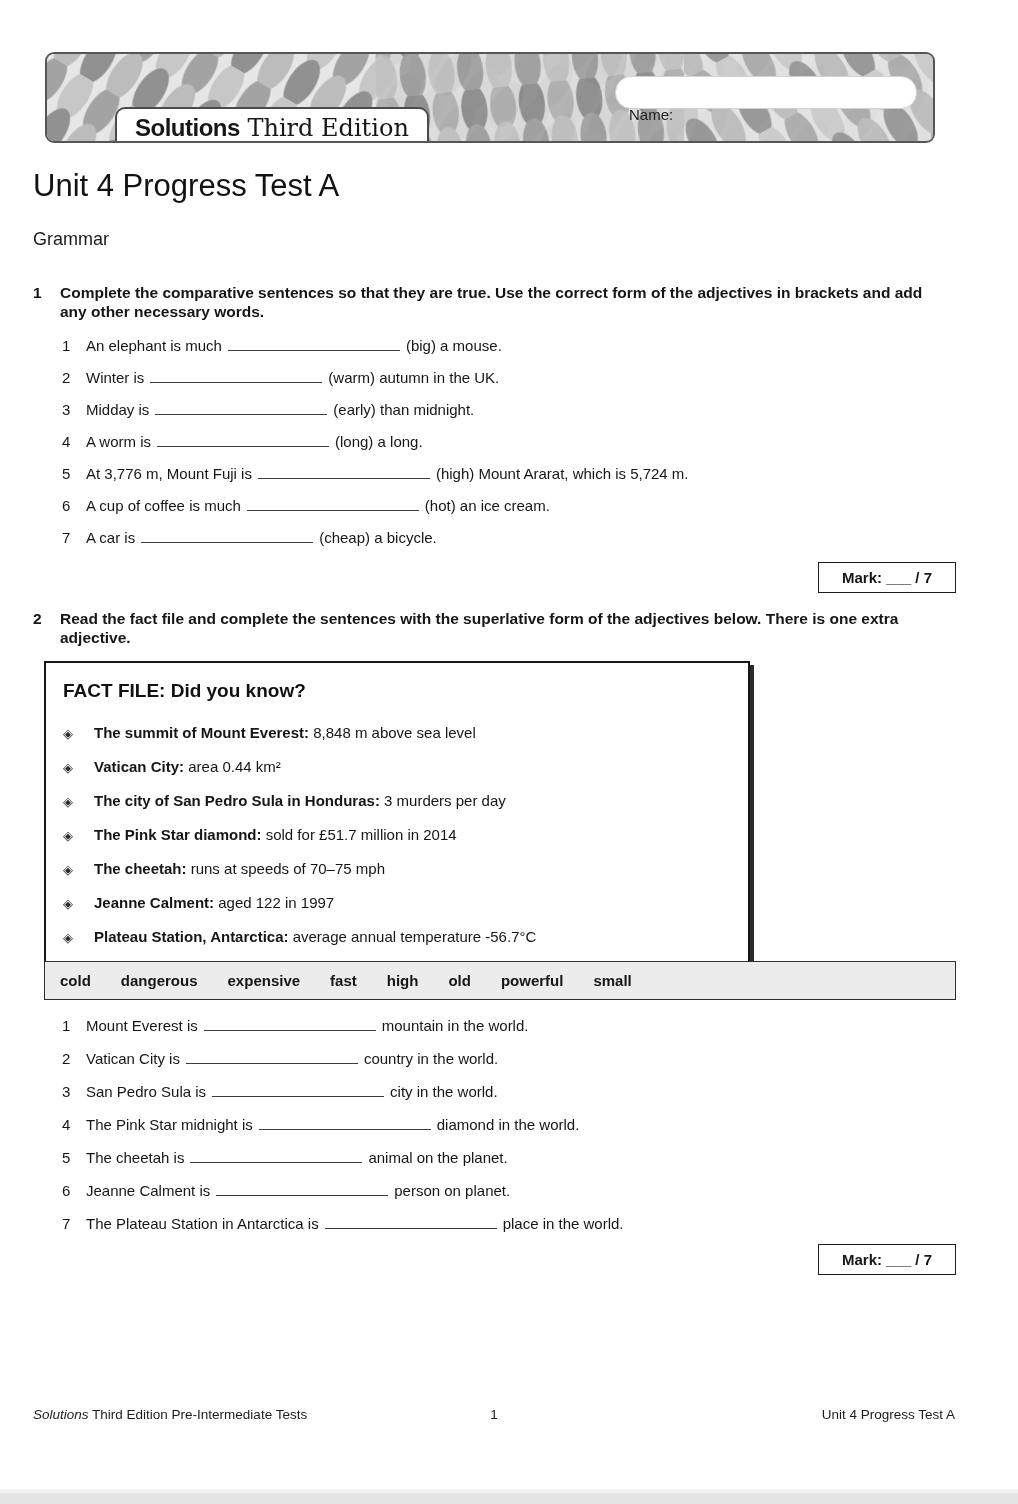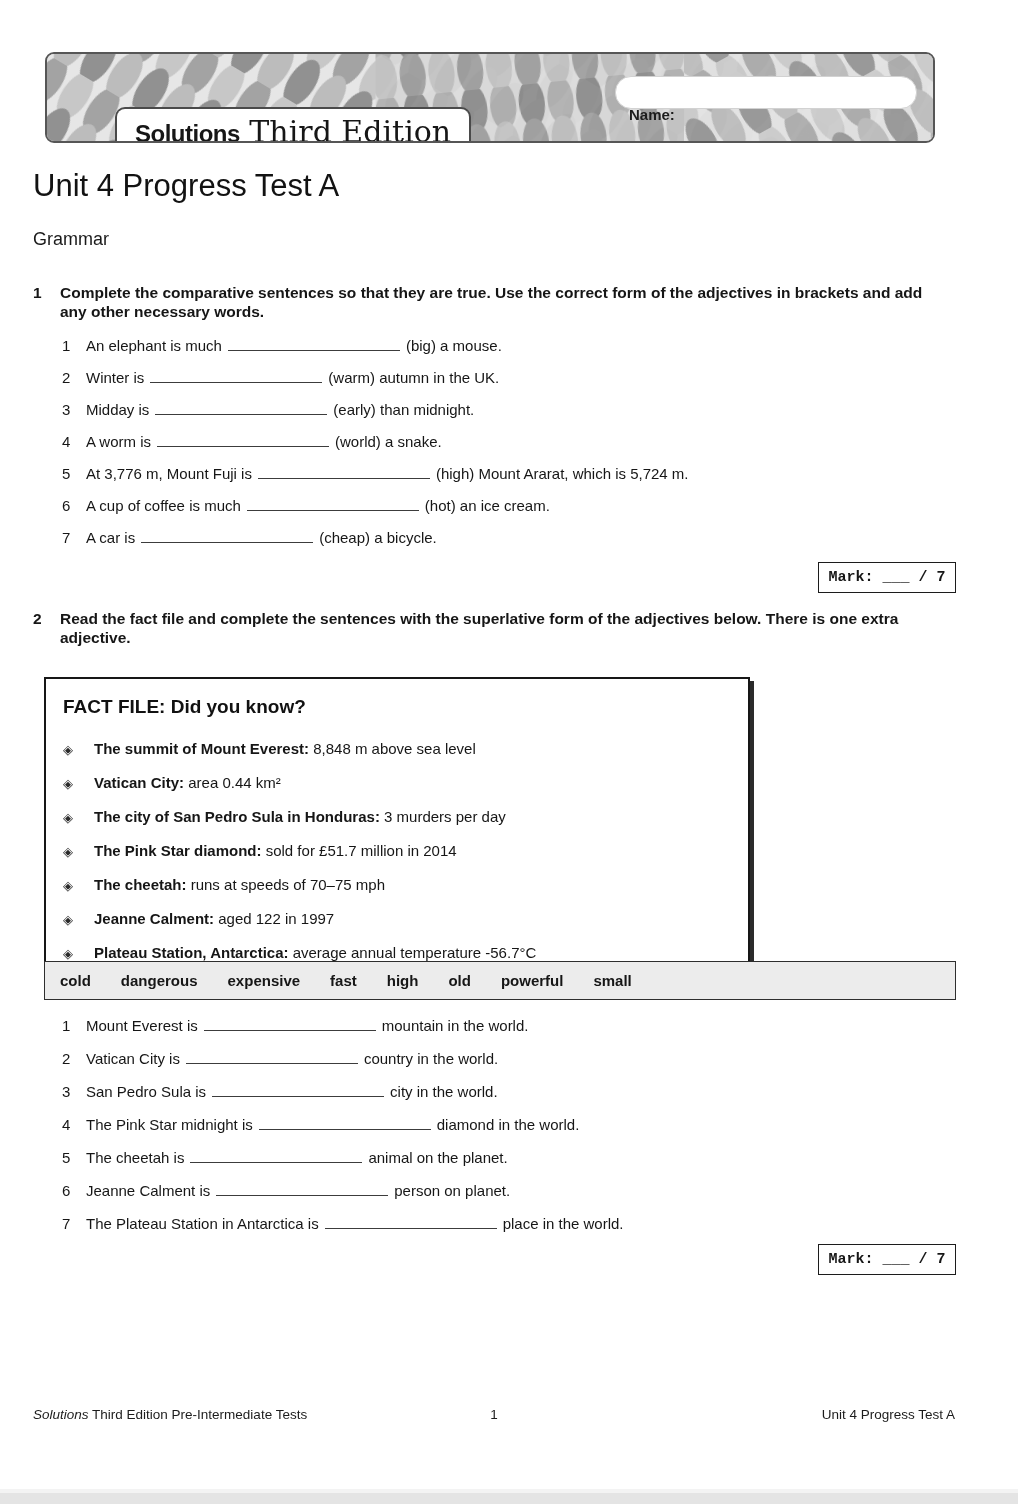--- a/index.html
+++ b/index.html
@@ -13,27 +13,27 @@
     position:absolute; left:45px; top:52px; width:890px; height:91px;
     border:2px solid #565656; border-radius:9px; overflow:hidden; background:#e2e2e2;
   }
   .banner svg.pebbles { position:absolute; left:0; top:0; width:100%; height:100%; }
   .logo-tab {
     position:absolute; left:68px; top:53px; height:44px;
     background:#fff; border:2px solid #4a4a4a; border-bottom:none;
     border-radius:10px 10px 0 0; padding:5px 18px 0 18px; white-space:nowrap; z-index:2;
   }
   .logo-bold { font-weight:bold; font-size:24px; letter-spacing:-0.5px; }
-  .logo-rest { font-family:"DejaVu Serif", serif; font-size:30px; }
+  .logo-rest { font-family:"DejaVu Serif", serif; font-size:24px; }
   .name-box {
     position:absolute; left:568px; top:22px; width:302px; height:33px;
     background:#fff; border:1px solid #d2d2d2; border-radius:16px;
     display:flex; align-items:center; padding-left:13px; z-index:2;
   }
-  .name-label { font-weight:bold; font-size:15px; color:#1d1d1d;margin-top:44px; }
+  .name-label { font-weight:normal; font-size:15px; color:#1d1d1d;margin-top:44px; }
   
   .content { position:absolute; left:33px; top:0; width:922px; }
   .page-title { position:absolute; top:168px; font-size:31px; font-weight:400; color:#121212; }
   .section-title { position:absolute; top:229px; font-size:18px; font-weight:400; color:#1a1a1a; }
   .ex-head { position:absolute; display:flex; font-size:15.5px; font-weight:bold; line-height:1.22; width:890px; }
   .ex-head .ex-num { width:27px; flex:none; }
   .ex1-head { top:284px; }
   .ex2-head { top:610px; }
   .qlist { position:absolute; width:910px; }
   .ex1-list { top:336px; }
@@ -42,29 +42,29 @@
   .ex2-list .qrow { margin-bottom:14px; }
   .qnum { width:24px; flex:none; }
   .blank {
     display:inline-block; width:172px; height:12px;
     border-bottom:1.4px solid #3c3c3c; margin:0 6px; vertical-align:baseline;
   }
   .mark-box {
     position:absolute; left:785px; width:138px; height:31px;
     border:1.5px solid #1c1c1c; background:#fff;
     display:flex; align-items:center; justify-content:center;
-    font-size:15px; font-weight:bold;font-family:Liberation Mono, monospace;
+    font-size:15px; font-weight:bold;
   }
   .mark1 { top:562px; }
   .mark2 { top:1244px; }
   
   .fact-file {
     position:absolute; left:11px; top:661px; width:706px;
     border:2.5px solid #171717; box-shadow:4px 4px 0 #2b2b2b;
-    background:#fff; padding:17px 18px 8px 17px;margin-top:16px;
+    background:#fff; padding:17px 18px 8px 17px;
   }
   .fact-title { font-size:19px; font-weight:bold; margin-bottom:21px; color:#111; }
   .fact-row { display:flex; align-items:baseline; font-size:15px; line-height:19px; margin-bottom:14px; }
   .fact-bullet { width:31px; flex:none; font-size:13px; color:#2a2a2a; }
   .fact-name { font-weight:bold; white-space:pre; }
   .fact-value { white-space:pre;text-align:center; }
   
   .word-bank {
     position:absolute; left:11px; top:961px; width:912px; height:39px;
     background:#ececec; border:1.6px solid #2e2e2e;
@@ -147,21 +147,21 @@
       <div class="qrow">
           <span class="qnum">3</span>
           <span>Midday is</span>
           <span class="blank"></span>
           <span>(early) than midnight.</span>
         </div>
       <div class="qrow">
           <span class="qnum">4</span>
           <span>A worm is</span>
           <span class="blank"></span>
-          <span>(world) a snake.</span>
+          <span>(long) a long.</span>
         </div>
       <div class="qrow">
           <span class="qnum">5</span>
           <span>At 3,776 m, Mount Fuji is</span>
           <span class="blank"></span>
           <span>(high) Mount Ararat, which is 5,724 m.</span>
         </div>
       <div class="qrow">
           <span class="qnum">6</span>
           <span>A cup of coffee is much</span>

